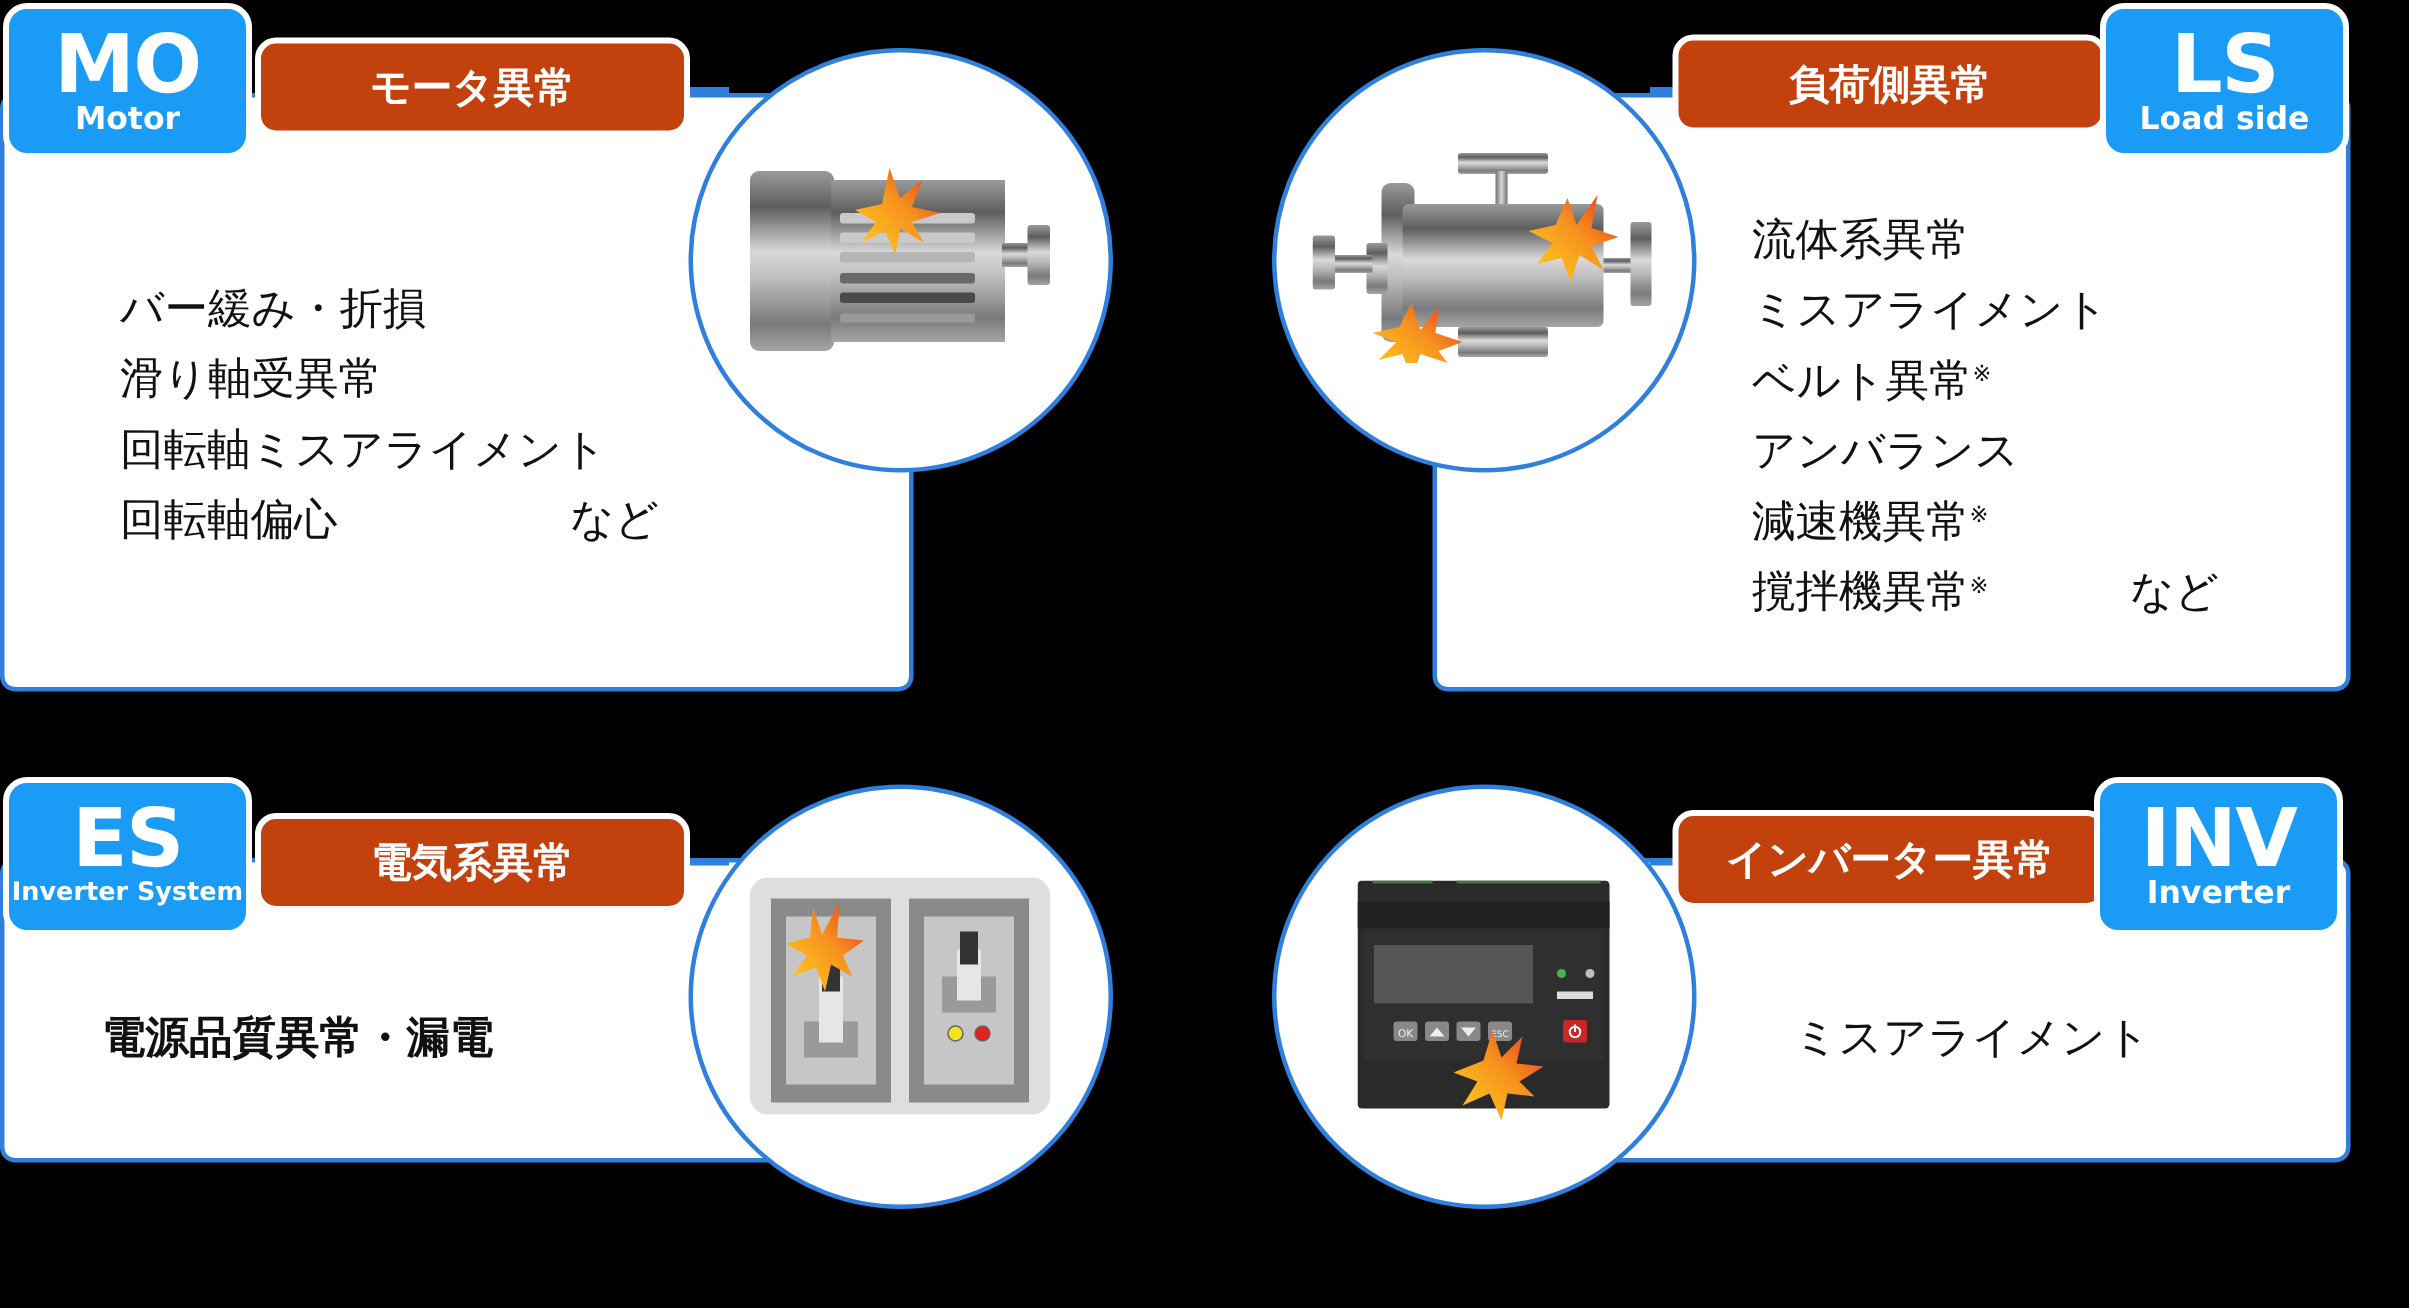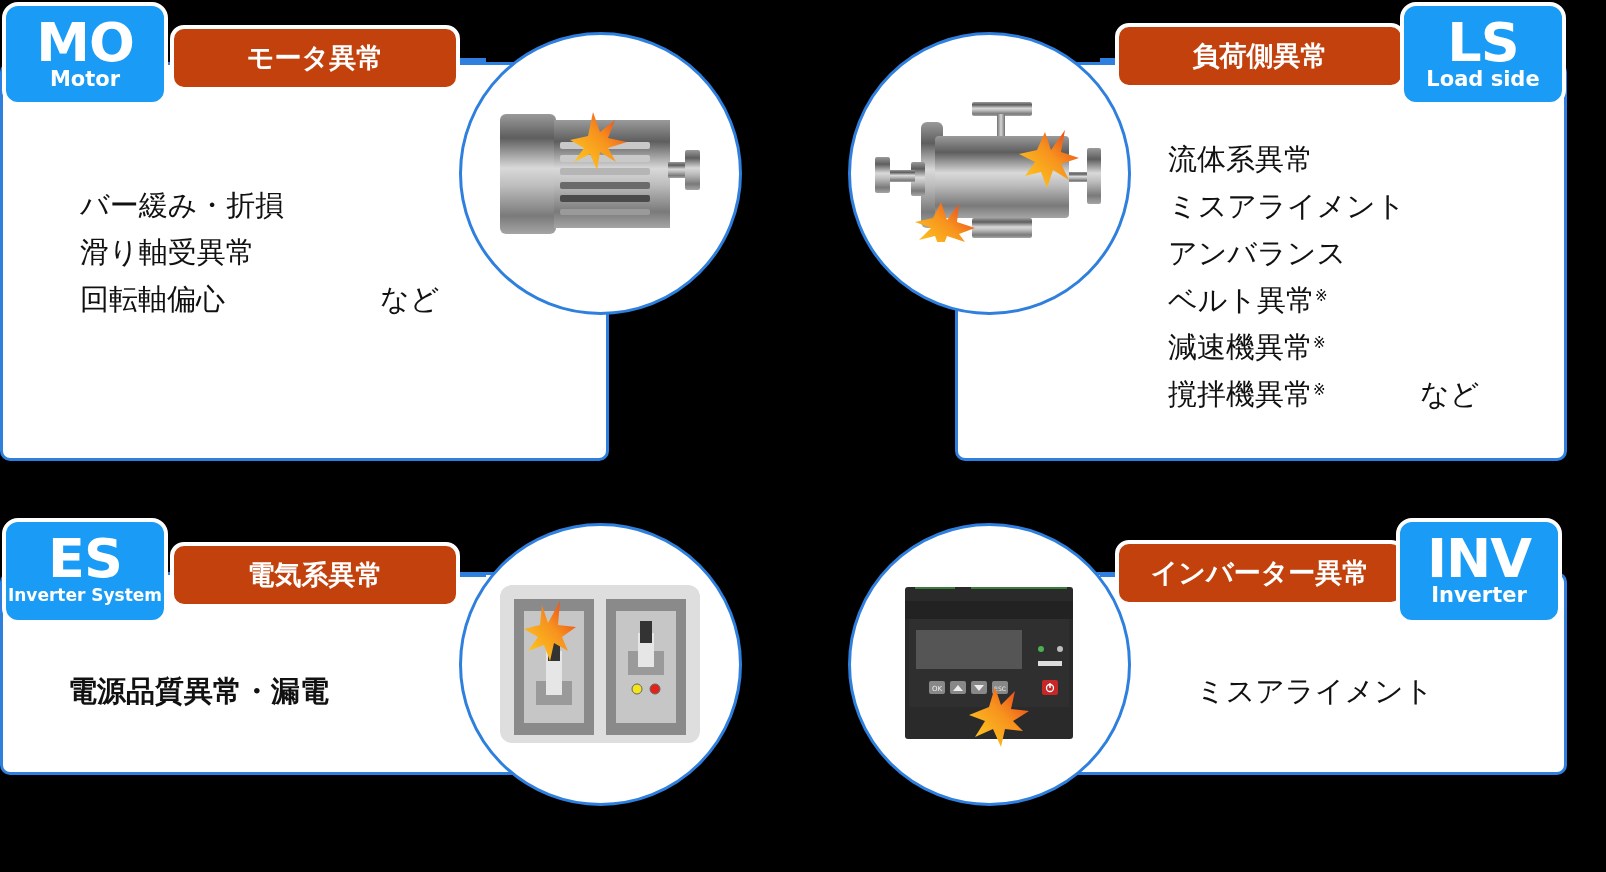--- a/index.html
+++ b/index.html
@@ -86,20 +86,21 @@
       <rect x="60" y="97" width="90" height="6" rx="2" fill="#9a9a9a"></rect>
     </g>
     <rect x="168" y="50" width="20" height="16" fill="url(#metalV)"></rect>
     <rect x="185" y="38" width="15" height="40" rx="2" fill="url(#metalV)"></rect>
     <polygon fill="url(#spark)" points="93,0 100,20 115,8 108,26 127,30 108,36 116,50 100,40 97,58 90,42 74,50 84,36 70,28 88,24"></polygon>
   </svg>
 </div>
 <div class="list" style="left:80px;top:182px;">
   <div class="row">バー緩み・折損</div>
   <div class="row">滑り軸受異常</div>
+  <div class="row">回転軸ミスアライメント</div>
   <div class="row">
     <span>回転軸偏心</span>
     <span class="etc" style="left:300px;">など</span>
   </div>
 </div>
 
 <div class="card" style="left:955px;top:62px;width:612px;height:399px;"></div>
 <div class="circle" style="left:848px;top:32px;width:283px;height:283px;"></div>
 <div class="connector" style="left:1100px;top:58px;width:30px;"></div>
 <div class="pill" style="left:1115px;top:23px;width:290px;height:66px;">
@@ -121,22 +122,22 @@
     <rect x="194" y="70" width="22" height="10" fill="url(#metalV)"></rect>
     <rect x="212" y="46" width="14" height="56" rx="2" fill="url(#metalV)"></rect>
     <rect x="97" y="116" width="60" height="20" rx="2" fill="url(#metalV)"></rect>
     <polygon fill="url(#spark)" points="170,30 176,48 190,28 186,50 204,56 186,62 194,78 178,68 172,86 166,70 150,74 160,60 144,52 162,48"></polygon>
     <polygon fill="url(#spark)" points="66,100 72,118 84,102 82,120 100,126 84,132 90,140 72,134 66,150 60,134 44,138 56,126 40,120 58,116"></polygon>
   </svg>
 </div>
 <div class="list" style="left:1168px;top:136px;">
   <div class="row"><span>流体系異常</span><sup></sup></div>
   <div class="row"><span>ミスアライメント</span><sup></sup></div>
+  <div class="row"><span>ベルト異常</span><sup>※</sup></div>
   <div class="row"><span>アンバランス</span><sup></sup></div>
-  <div class="row"><span>ベルト異常</span><sup>※</sup></div>
   <div class="row"><span>減速機異常</span><sup>※</sup></div>
   <div class="row"><span>撹拌機異常</span><sup>※</sup>
     <span class="etc" style="left:252px;">など</span>
   </div>
 </div>
 
 <div class="card" style="left:0;top:572px;width:609px;height:203px;"></div>
 <div class="circle" style="left:459px;top:523px;width:283px;height:283px;"></div>
 <div class="connector" style="left:456px;top:573px;width:30px;"></div>
 <div class="badge small-sub" style="left:2px;top:518px;width:166px;height:106px;">

